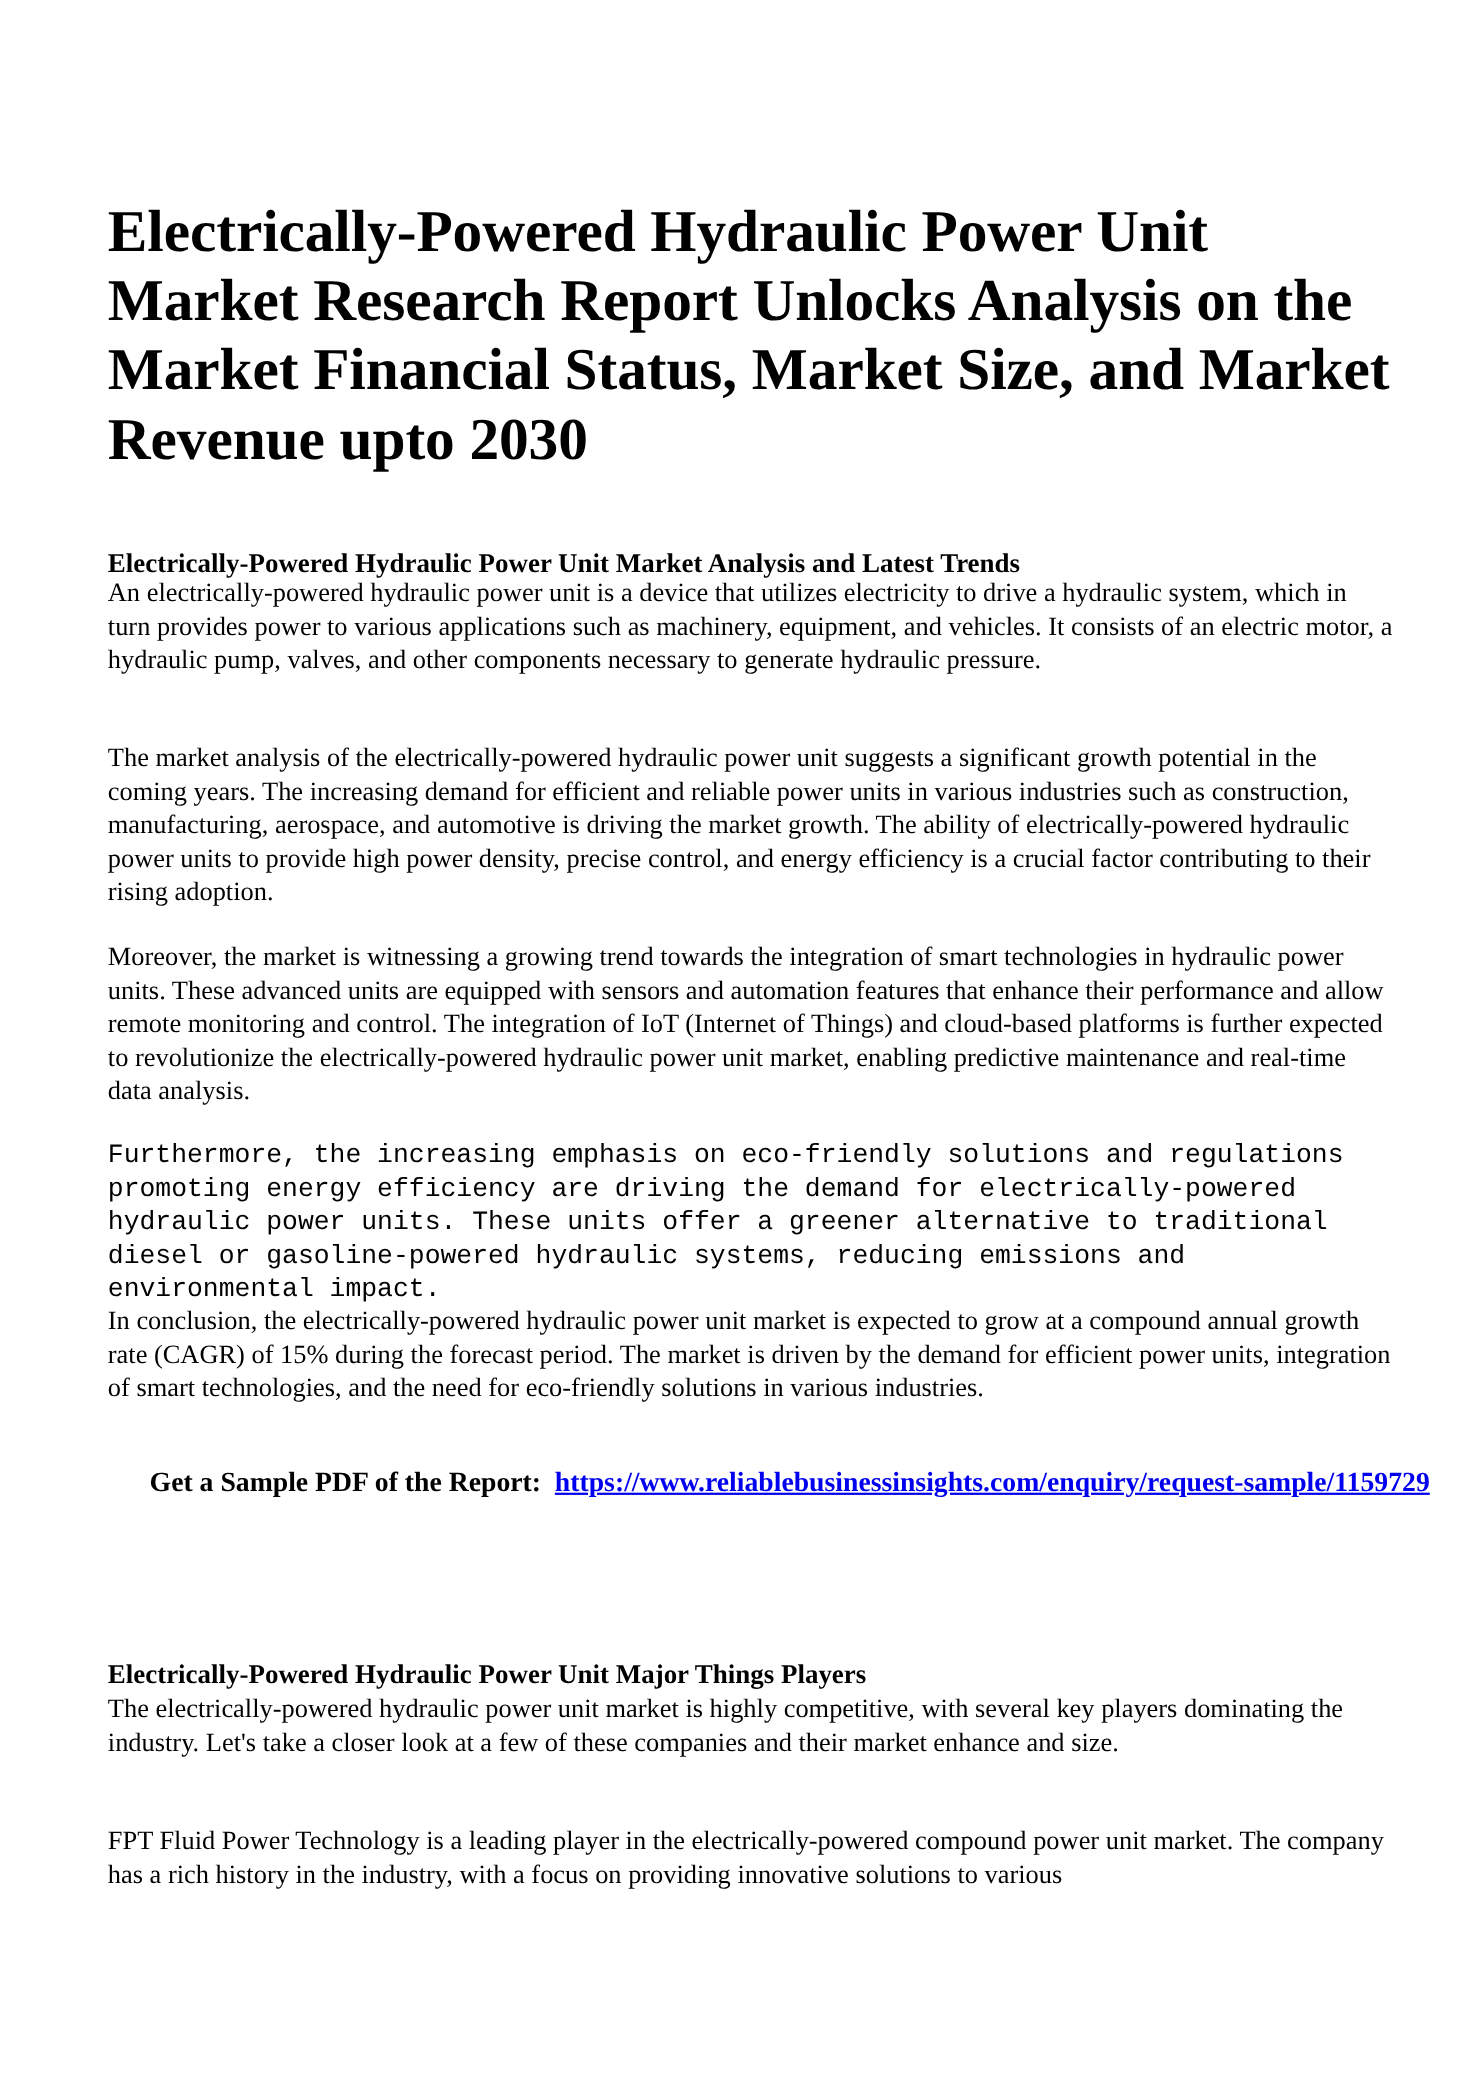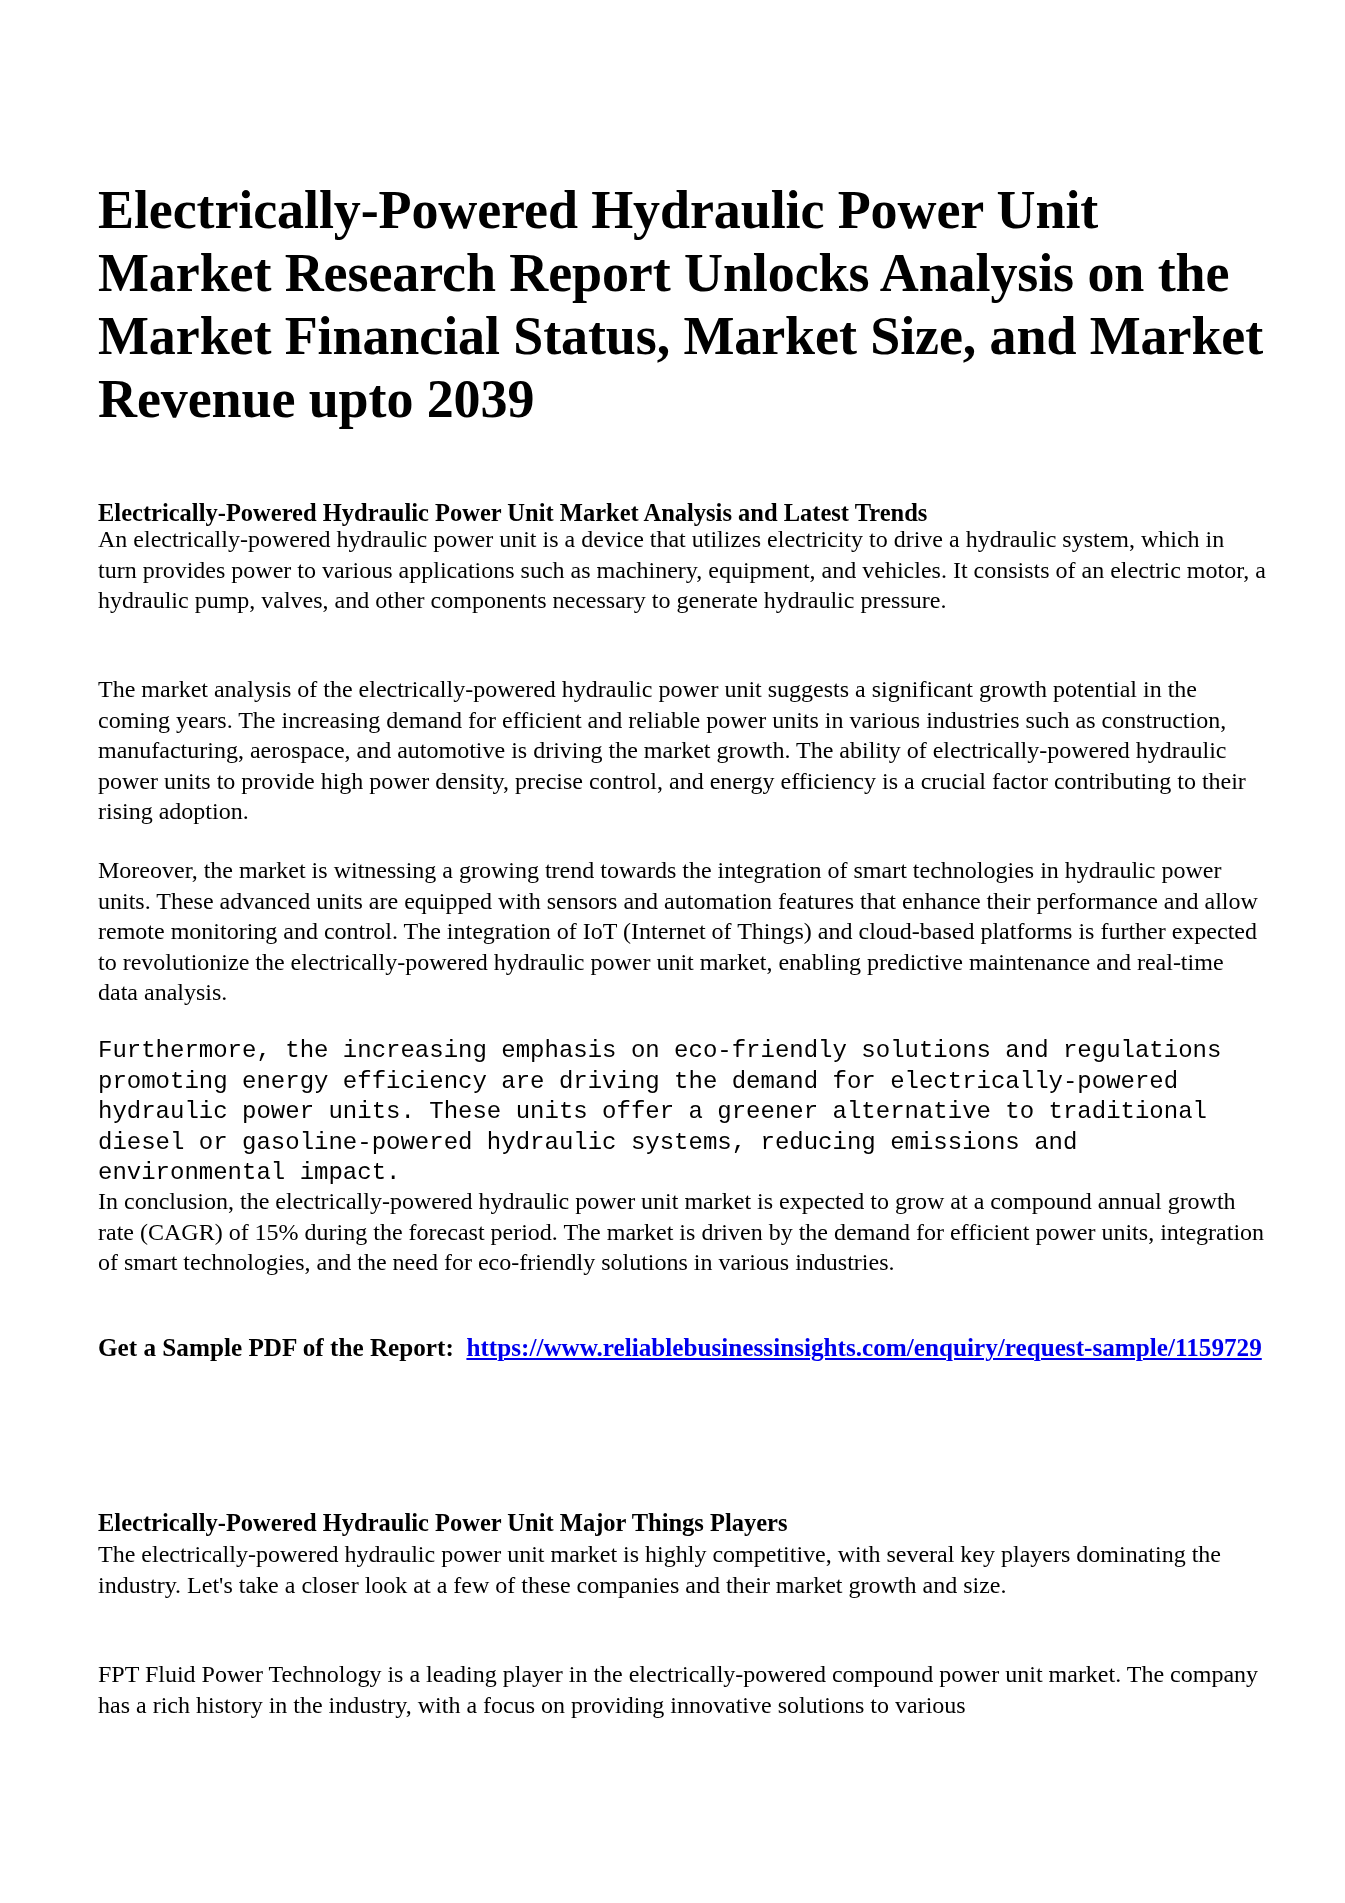--- a/index.html
+++ b/index.html
@@ -59,38 +59,38 @@
     text-decoration: underline;
     text-decoration-thickness: 2px;
     text-underline-offset: 2px;
   }
 </style>
 </head>
 <body>
 
 <div class="page">
 
-  <h1 class="title">Electrically-Powered Hydraulic Power Unit Market Research Report Unlocks Analysis on the Market Financial Status, Market Size, and Market Revenue upto 2039</h1>
+  <h1 class="title">Electrically-Powered Hydraulic Power Unit Market Research Report Unlocks Analysis on the Market Financial Status, Market Size, and Market Revenue upto 2030</h1>
 
   <h2 class="block h2" style="top:470px;">Electrically-Powered Hydraulic Power Unit Market Analysis and Latest Trends</h2>
 
   <p class="block p" style="top:524px;">An electrically-powered hydraulic power unit is a device that utilizes electricity to drive a hydraulic system, which in turn provides power to various applications such as machinery, equipment, and vehicles. It consists of an electric motor, a hydraulic pump, valves, and other components necessary to generate hydraulic pressure.</p>
 
   <p class="block p" style="top:674px;">The market analysis of the electrically-powered hydraulic power unit suggests a significant growth potential in the coming years. The increasing demand for efficient and reliable power units in various industries such as construction, manufacturing, aerospace, and automotive is driving the market growth. The ability of electrically-powered hydraulic power units to provide high power density, precise control, and energy efficiency is a crucial factor contributing to their rising adoption.</p>
 
   <p class="block p" style="top:855px;">Moreover, the market is witnessing a growing trend towards the integration of smart technologies in hydraulic power units. These advanced units are equipped with sensors and automation features that enhance their performance and allow remote monitoring and control. The integration of IoT (Internet of Things) and cloud-based platforms is further expected to revolutionize the electrically-powered hydraulic power unit market, enabling predictive maintenance and real-time data analysis.</p>
 
   <p class="block p" style="top:1036px;font-family:Liberation Mono, monospace;">Furthermore, the increasing emphasis on eco-friendly solutions and regulations promoting energy efficiency are driving the demand for electrically-powered hydraulic power units. These units offer a greener alternative to traditional diesel or gasoline-powered hydraulic systems, reducing emissions and environmental impact.</p>
 
   <p class="block p" style="top:1186px;">In conclusion, the electrically-powered hydraulic power unit market is expected to grow at a compound annual growth rate (CAGR) of 15% during the forecast period. The market is driven by the demand for efficient power units, integration of smart technologies, and the need for eco-friendly solutions in various industries.</p>
 
-  <p class="block link-line" style="top:1333px;">
+  <p class="block link-line" style="top:1333px;margin-left:38px;">
     <span>Get a Sample PDF of the Report:</span>&nbsp;
     <a href="#">https://www.reliablebusinessinsights.com/enquiry/request-sample/1159729</a>
   </p>
 
   <h2 class="block h2" style="top:1480px;">Electrically-Powered Hydraulic Power Unit Major Things Players</h2>
 
-  <p class="block p" style="top:1539px;">The electrically-powered hydraulic power unit market is highly competitive, with several key players dominating the industry. Let's take a closer look at a few of these companies and their market growth and size.</p>
+  <p class="block p" style="top:1539px;">The electrically-powered hydraulic power unit market is highly competitive, with several key players dominating the industry. Let's take a closer look at a few of these companies and their market enhance and size.</p>
 
   <p class="block p" style="top:1659px;">FPT Fluid Power Technology is a leading player in the electrically-powered compound power unit market. The company has a rich history in the industry, with a focus on providing innovative solutions to various</p>
 
 </div>
 
 </body></html>

